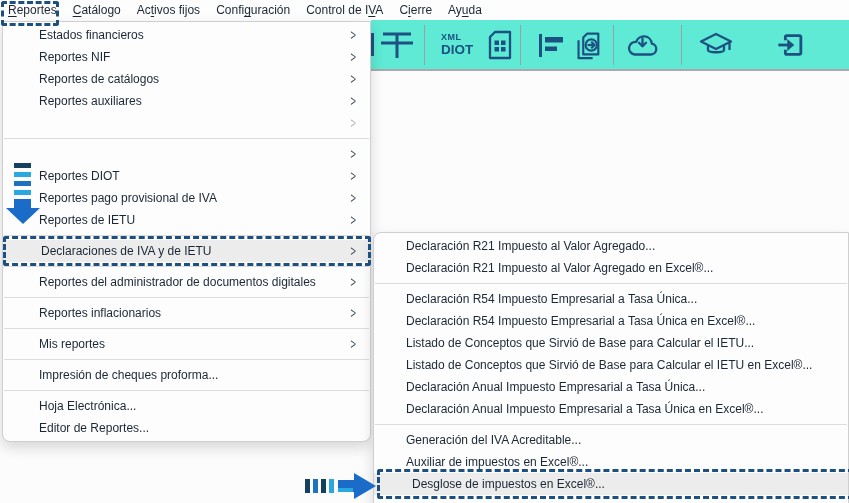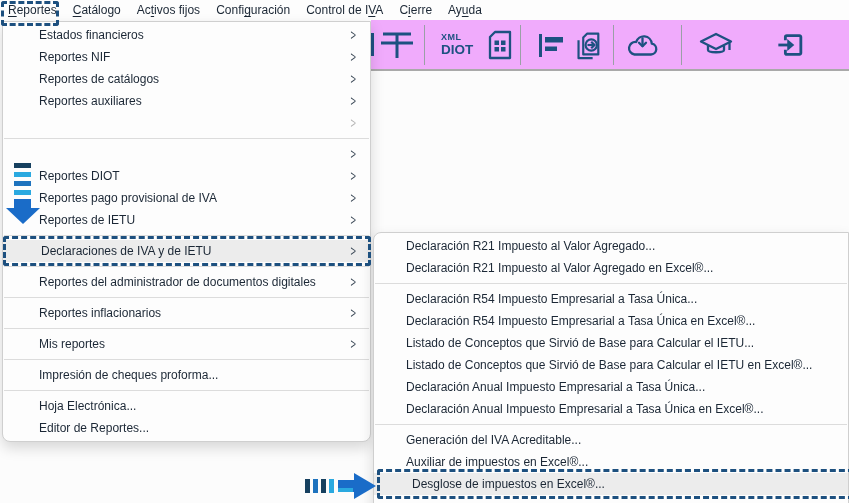--- a/index.html
+++ b/index.html
@@ -13,21 +13,21 @@
   .menubar{
     position:absolute;left:0;top:0;width:849px;height:20px;
     background:#fdfdfd;display:flex;align-items:center;
     font-size:12px;padding-left:1px;box-sizing:border-box;white-space:nowrap;
   }
   .mb-item{padding:2px 7px;margin-right:2px;cursor:default;}
   .ak{text-decoration:underline;text-underline-offset:2px;}
   
   .toolbar{
     position:absolute;left:371px;top:20px;width:478px;height:51px;
-    background:#f0abfc;border-bottom:2px solid #a9a9a9;
+    background:#5eead4;border-bottom:2px solid #a9a9a9;
     display:flex;align-items:center;box-sizing:border-box;
   }
   .tbtn{display:flex;align-items:center;justify-content:center;}
   .tsep{width:1px;height:40px;background:#9aa0a6;}
   .frag{position:absolute;left:371px;top:33px;width:3px;height:23px;background:#1d5181;}
   .xmldiot{color:#1d5181;font-weight:bold;line-height:1;text-align:left;}
   .xmldiot .l1{font-size:9px;letter-spacing:.5px;display:block;}
   .xmldiot .l2{font-size:13.5px;letter-spacing:0;display:block;margin-top:1px;}
   
   .menu{

